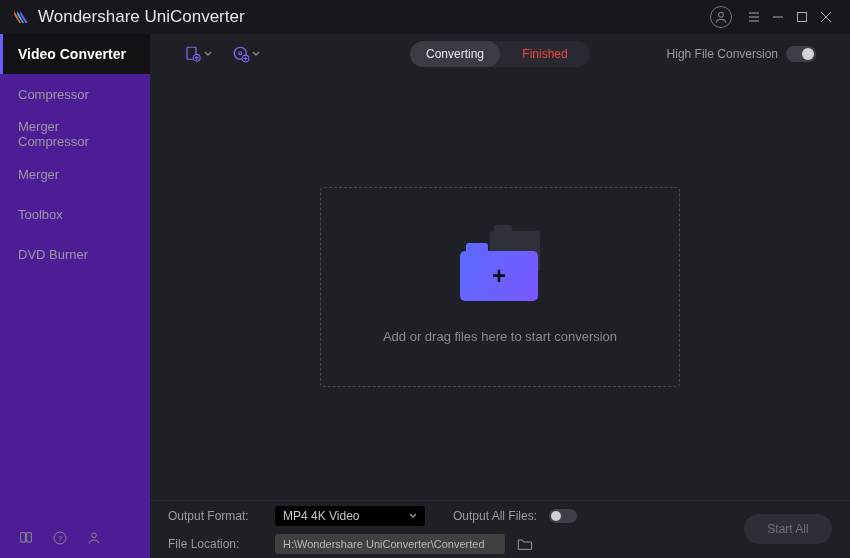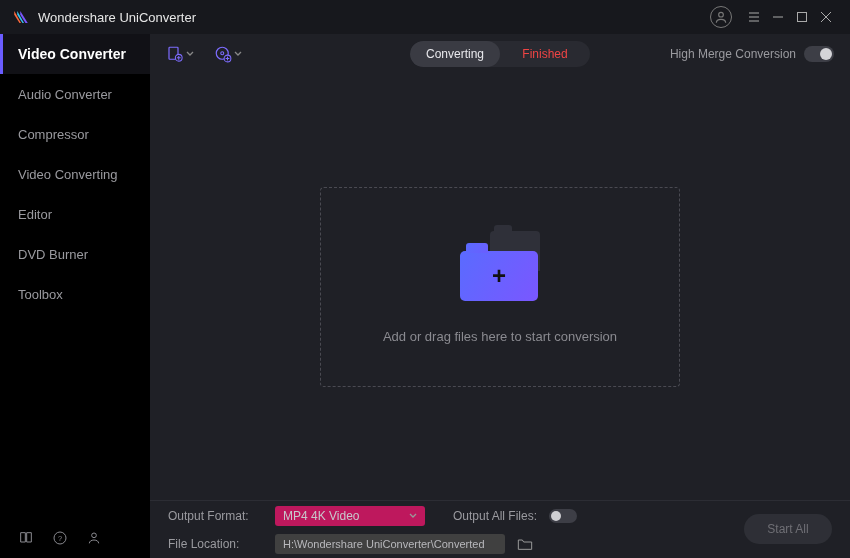--- a/index.html
+++ b/index.html
@@ -1,38 +1,38 @@
 <!DOCTYPE html>
 <html><head>
 <meta charset="utf-8">
 <style>
   * { box-sizing: border-box; margin: 0; padding: 0; }
   html, body { width: 850px; height: 558px; overflow: hidden; font-family: -apple-system, "Segoe UI", Arial, sans-serif; background: #1f2026; color: #ccc; }
   body { display: flex; flex-direction: column; }
 
   
-  .titlebar { height: 34px; background: #17181d; display: flex; align-items: center; padding: 0 12px; color: #e6e6e6; font-size: 13px; }
+  .titlebar { height: 34px; background: #17181d; display: flex; align-items: center; padding: 0 12px; color: #e6e6e6; font-size: 17px; }
   .titlebar .logo { width: 18px; height: 18px; margin-right: 8px; position: relative; }
   .titlebar .spacer { flex: 1; }
   .titlebar .winctl { width: 24px; display: flex; justify-content: center; align-items: center; height: 34px; }
   .titlebar .avatar { width: 22px; height: 22px; border-radius: 50%; border: 1.5px solid #777; display:flex; align-items:center; justify-content:center; margin-right: 10px; }
 
   
   .app-body { flex: 1; display: flex; min-height: 0; }
-  .sidebar { width: 150px; background: #000000; display: flex; flex-direction: column; }
+  .sidebar { width: 150px; background: #4c1d95; display: flex; flex-direction: column; }
   .sidebar-items { flex: 1; overflow: hidden; }
   .sidebar-item { height: 40px; display: flex; align-items: center; padding: 0 18px; font-size: 13px; color: #9a9a9f; cursor: pointer; }
   .sidebar-item.active { background: #111116; color: #fff; font-weight: 600; font-size: 14px; position: relative; }
   .sidebar-item.active::before { content: ""; position: absolute; left: 0; top: 0; bottom: 0; width: 3px; background: #6a5cff; }
   .sidebar-footer { height: 40px; display: flex; align-items: center; gap: 18px; padding: 0 18px; }
   .sidebar-footer .sf-icon { color: #8a8a90; cursor: pointer; }
 
   .main { flex: 1; display: flex; flex-direction: column; background: #1f2026; min-width: 0; }
 
-  .toolbar { height: 40px; display: flex; align-items: center; padding: 0 16px; gap: 20px; position: relative; text-align: center; }
+  .toolbar { height: 40px; display: flex; align-items: center; padding: 0 34px; gap: 20px; position: relative; text-align: center; }
   .tool-icon { color: #7d6cff; display:flex; align-items:center; cursor:pointer; gap:2px; }
   .tool-icon .caret { color:#888; }
 
   .seg { position:absolute; left:50%; transform:translateX(-50%); display:flex; background:#292a31; border-radius:16px; height:26px; overflow:hidden; }
   .seg-btn { width:90px; display:flex; align-items:center; justify-content:center; font-size:12px; color:#ef4444; cursor:pointer; }
   .seg-btn.active { background:#3a3b43; color:#e8e8ec; border-radius:16px; }
 
   .hsc { margin-left:auto; display:flex; align-items:center; gap:8px; font-size:12px; color:#9a9a9f; }
   .toggle { width:30px; height:16px; border-radius:8px; background:#3d3e46; position:relative; cursor:pointer; }
   .toggle .knob { position:absolute; right:2px; top:2px; width:12px; height:12px; border-radius:50%; background:#d4d4d8; }
@@ -43,21 +43,21 @@
   .folder-back { position:absolute; right:0; top:0; width:50px; height:40px; background:#2f3039; border-radius:4px 4px 0 0; }
   .folder-back::before { content:""; position:absolute; left:4px; top:-6px; width:18px; height:8px; background:#2f3039; border-radius:3px 3px 0 0; }
   .folder-front { position:absolute; left:0; bottom:0; width:78px; height:50px; background:linear-gradient(120deg,#5a6bff 0%,#7a57ff 100%); border-radius:5px; display:flex; align-items:center; justify-content:center; }
   .folder-front::before { content:""; position:absolute; left:6px; top:-8px; width:22px; height:10px; background:linear-gradient(120deg,#5a6bff,#6a5eff); border-radius:3px 3px 0 0; }
   .folder-plus { font-size:24px; font-weight:700; color:#111; }
   .drop-text { font-size:13px; color:#8a8a90; text-align:center; }
 
   .statusbar { height: 58px; border-top: 1px solid #2c2d34; display:flex; flex-direction:column; justify-content:center; padding: 17px 18px; gap:8px; font-size:12px; color:#9a9a9f; }
   .sb-row { display:flex; align-items:center; gap:12px; }
   .sb-label { width:95px; }
-  .sb-select { width:150px; height:20px; background:#be185d; border-radius:3px; display:flex; align-items:center; padding:0 8px; cursor:pointer; justify-content:space-between; color:#c8c8cc; }
+  .sb-select { width:150px; height:20px; background:#000000; border-radius:3px; display:flex; align-items:center; padding:0 8px; cursor:pointer; justify-content:space-between; color:#c8c8cc; }
   .sb-path { width:230px; height:20px; background:#404040; border-radius:3px; display:flex; align-items:center; padding:0 8px; color:#b8b8bc; font-size:11px; overflow:hidden; white-space:nowrap; }
   .sb-folder-icon { color:#888; cursor:pointer; }
   .merge-toggle { width:28px; height:14px; border-radius:7px; background:#3d3e46; position:relative; cursor:pointer; }
   .merge-toggle .k { position:absolute; left:2px; top:2px; width:10px; height:10px; border-radius:50%; background:#d0d0d4; }
   .start-all { position:absolute; right:18px; bottom:14px; width:88px; height:30px; border-radius:15px; background:#2e2f36; color:#6f6f75; display:flex; align-items:center; justify-content:center; font-size:12px; cursor:pointer;margin-top:33px; }
 
   svg { display:block; }
 </style>
 </head>
 <body>
@@ -103,36 +103,33 @@
   </span>
 </div>
 
 <div class="app-body">
   <div class="sidebar">
     <div class="sidebar-items">
       <div class="sidebar-item active">
           <span>Video Converter</span>
         </div>
       <div class="sidebar-item">
-          <span>Audio Converter</span>
-        </div>
-      <div class="sidebar-item">
           <span>Compressor</span>
         </div>
       <div class="sidebar-item">
-          <span>Video Converting</span>
-        </div>
-      <div class="sidebar-item">
-          <span>Editor</span>
+          <span>Merger Compressor</span>
+        </div>
+      <div class="sidebar-item">
+          <span>Merger</span>
+        </div>
+      <div class="sidebar-item">
+          <span>Toolbox</span>
         </div>
       <div class="sidebar-item">
           <span>DVD Burner</span>
-        </div>
-      <div class="sidebar-item">
-          <span>Toolbox</span>
         </div>
     </div>
     <div class="sidebar-footer">
       <span class="sf-icon">
         <svg width="16" height="16" viewBox="0 0 24 24">
             <path d="M4 4h7v14H4zM13 4h7v14h-7z" fill="none" stroke="#8a8a90" stroke-width="1.5"></path>
           </svg>
       </span>
       <span class="sf-icon">
         <svg width="16" height="16" viewBox="0 0 24 24">
@@ -182,21 +179,21 @@
       <div class="seg">
         <div class="seg-btn active">
             <span>Converting</span>
           </div>
         <div class="seg-btn">
             <span>Finished</span>
           </div>
       </div>
 
       <div class="hsc">
-        <span>High Merge Conversion</span>
+        <span>High File Conversion</span>
         <span class="toggle">
             <span class="knob"></span>
           </span>
       </div>
     </div>
 
     <div class="drop-area-wrap">
       <div class="drop-area">
         <div class="folder-wrap">
           <div class="folder-back"></div>

